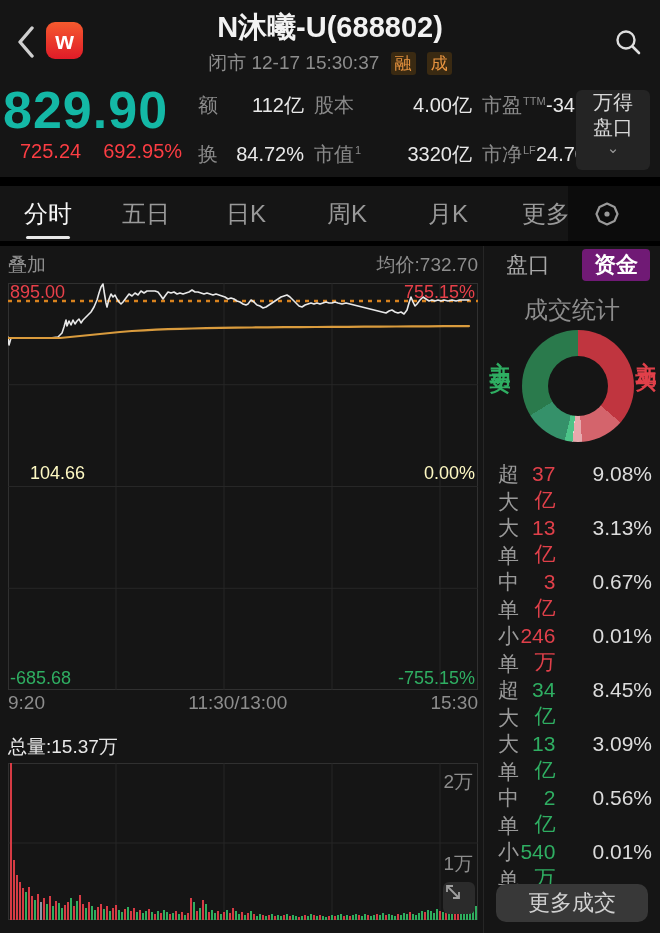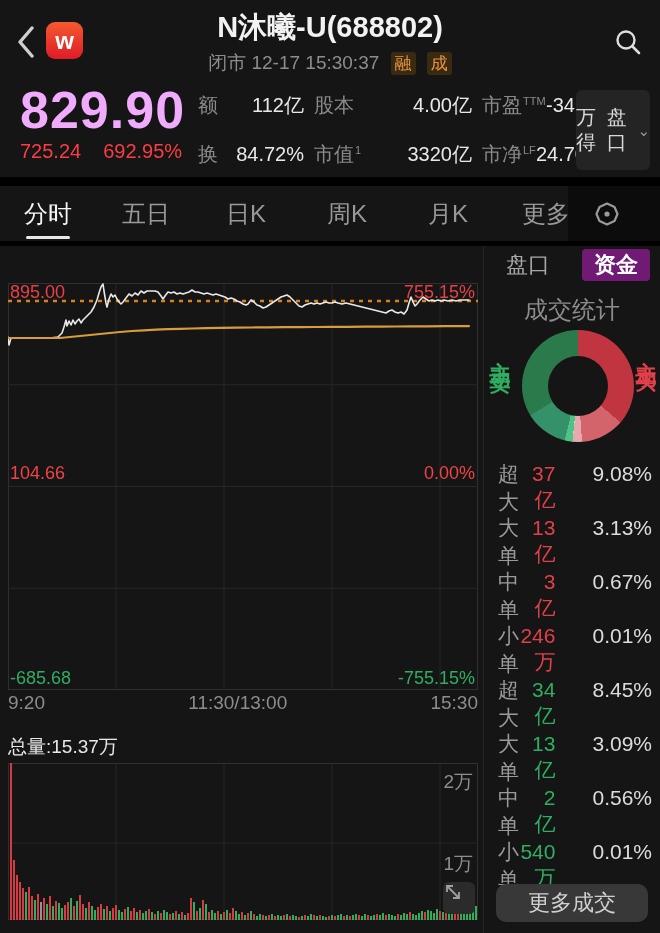--- a/index.html
+++ b/index.html
@@ -12,49 +12,49 @@
   .w-logo{position:absolute;left:46px;top:22px;width:37px;height:37px;border-radius:9px;
           background:linear-gradient(180deg,#f55a2e 0%,#e01b28 100%);display:flex;align-items:center;justify-content:center;
           color:#fff;font-weight:bold;font-size:24px;}
   .title{position:absolute;left:0;top:8px;width:660px;text-align:center;font-size:29px;font-weight:bold;color:#f2f2f2;}
   .sub-line{position:absolute;left:0;top:50px;width:660px;text-align:center;font-size:19px;color:#8d8d8d;}
   .badge{display:inline-block;margin-left:6px;padding:0 4px;font-size:17px;color:#e89440;background:#3a2a12;border-radius:3px;}
   .search-btn{position:absolute;right:14px;top:24px;width:36px;height:36px;display:flex;align-items:center;justify-content:center;}
 
   
   .price-section{position:absolute;left:0;top:88px;width:660px;height:89px;background:#151515;}
-  .big-price{position:absolute;left:20px;top:-8px;font-size:52px;font-weight:bold;color:#f0abfc;letter-spacing:1px;}
+  .big-price{position:absolute;left:3px;top:-8px;font-size:52px;font-weight:bold;color:#14b8a6;letter-spacing:1px;}
   .sub-price{position:absolute;left:20px;top:52px;font-size:20px;color:#fb3d43;}
   .sub-price span{margin-right:22px;}
   .stats-grid{position:absolute;left:198px;top:4px;width:368px;display:grid;
               grid-template-columns:106px 158px 104px;column-gap:10px;row-gap:22px;}
   .stat{display:flex;align-items:baseline;font-size:20px;}
   .stat .lbl{color:#8a8a8a;}
   .stat .sup{color:#8a8a8a;font-size:11px;position:relative;top:-7px;margin-left:1px;}
   .stat .val{flex:1;text-align:right;color:#e8e8e8;}
   .wind-panel-btn{position:absolute;right:10px;top:2px;width:74px;height:80px;background:#242424;border-radius:6px;
-                  display:flex;flex-direction:row;align-items:center;color:#d8d8d8;font-size:20px;line-height:25px;}
+                  display:flex;flex-direction:column;align-items:center;color:#d8d8d8;font-size:20px;line-height:25px;}
   .wind-panel-btn .chev{color:#9a9a9a;font-size:15px;line-height:12px;margin-top:2px;}
 
   
   .tab-bar{position:absolute;left:0;top:186px;width:568px;height:55px;background:#151515;display:flex;align-items:center;}
   .tab{position:relative;height:100%;display:flex;align-items:center;justify-content:center;
        font-size:24px;color:#999;flex:0 0 auto;}
   .tab.active{color:#f5f5f5;}
   .tab.active::after{content:"";position:absolute;left:50%;transform:translateX(-50%);bottom:2px;width:44px;height:3px;background:#e8e8e8;border-radius:2px;}
   .settings-tab{margin-left:auto;margin-right:18px;display:flex;align-items:center;}
 
   
   .content{position:absolute;left:0;top:246px;width:660px;height:687px;background:#151515;}
   .left-col{position:absolute;left:0;top:0;width:483px;height:687px;border-right:1px solid #262626;}
   .chart-head{position:absolute;left:8px;top:6px;width:470px;display:flex;justify-content:space-between;font-size:19px;color:#8d8d8d;}
   .price-chart{position:absolute;left:8px;top:37px;width:470px;height:407px;}
   .price-chart svg{position:absolute;left:0;top:0;}
   .cl{position:absolute;font-size:18px;line-height:18px;}
-  .cl.red{color:#e8404a;} .cl.green{color:#2fae62;} .cl.gray{color:#ef4444;}
+  .cl.red{color:#e8404a;} .cl.green{color:#2fae62;} .cl.gray{color:#fef9c3;padding-left:20px;}
   .time-axis{position:absolute;left:8px;top:446px;width:470px;display:flex;justify-content:space-between;font-size:19px;color:#8d8d8d;}
   .vol-total{position:absolute;left:8px;top:488px;font-size:19px;color:#e8e8e8;}
   .vol-chart{position:absolute;left:8px;top:517px;width:470px;height:157px;border-radius:17px;}
   .vol-chart svg{position:absolute;left:0;top:0;}
   .vl{position:absolute;right:5px;font-size:19px;color:#8d8d8d;}
   .expand-btn{position:absolute;right:3px;bottom:6px;width:32px;height:32px;background:#2b2b2b;border-radius:6px;
               display:flex;align-items:center;justify-content:center;}
 
   
   .right-panel{position:absolute;left:484px;top:0;width:176px;height:687px;}
@@ -164,20 +164,24 @@
         <polygon points="13,2.5 20.5,6 23.5,13 20.5,20 13,23.5 5.5,20 2.5,13 5.5,6" fill="none" stroke="#9a9a9a" stroke-width="2.2" stroke-linejoin="round"></polygon>
         <circle cx="13" cy="13" r="2.6" fill="#9a9a9a"></circle>
       </svg>
     </div>
   </div>
   <div class="gap2"></div>
 
   <div class="content">
 
     <div class="left-col">
+      <div class="chart-head">
+        <span>叠加</span>
+        <span>均价:732.70</span>
+      </div>
 
       <div class="price-chart">
         <svg id="price-svg" width="470" height="407" viewBox="0 0 470 407">
             <rect x="0.5" y="0.5" width="469" height="406" fill="none" stroke="#303030"></rect>
             <line x1="108" y1="0" x2="108" y2="407" stroke="#272727"></line>
             <line x1="216" y1="0" x2="216" y2="407" stroke="#272727"></line>
             <line x1="324" y1="0" x2="324" y2="407" stroke="#272727"></line>
             <line x1="432" y1="0" x2="432" y2="407" stroke="#272727"></line>
             <line x1="0" y1="101.75" x2="470" y2="101.75" stroke="#272727"></line>
             <line x1="0" y1="203.5" x2="470" y2="203.5" stroke="#272727"></line>

